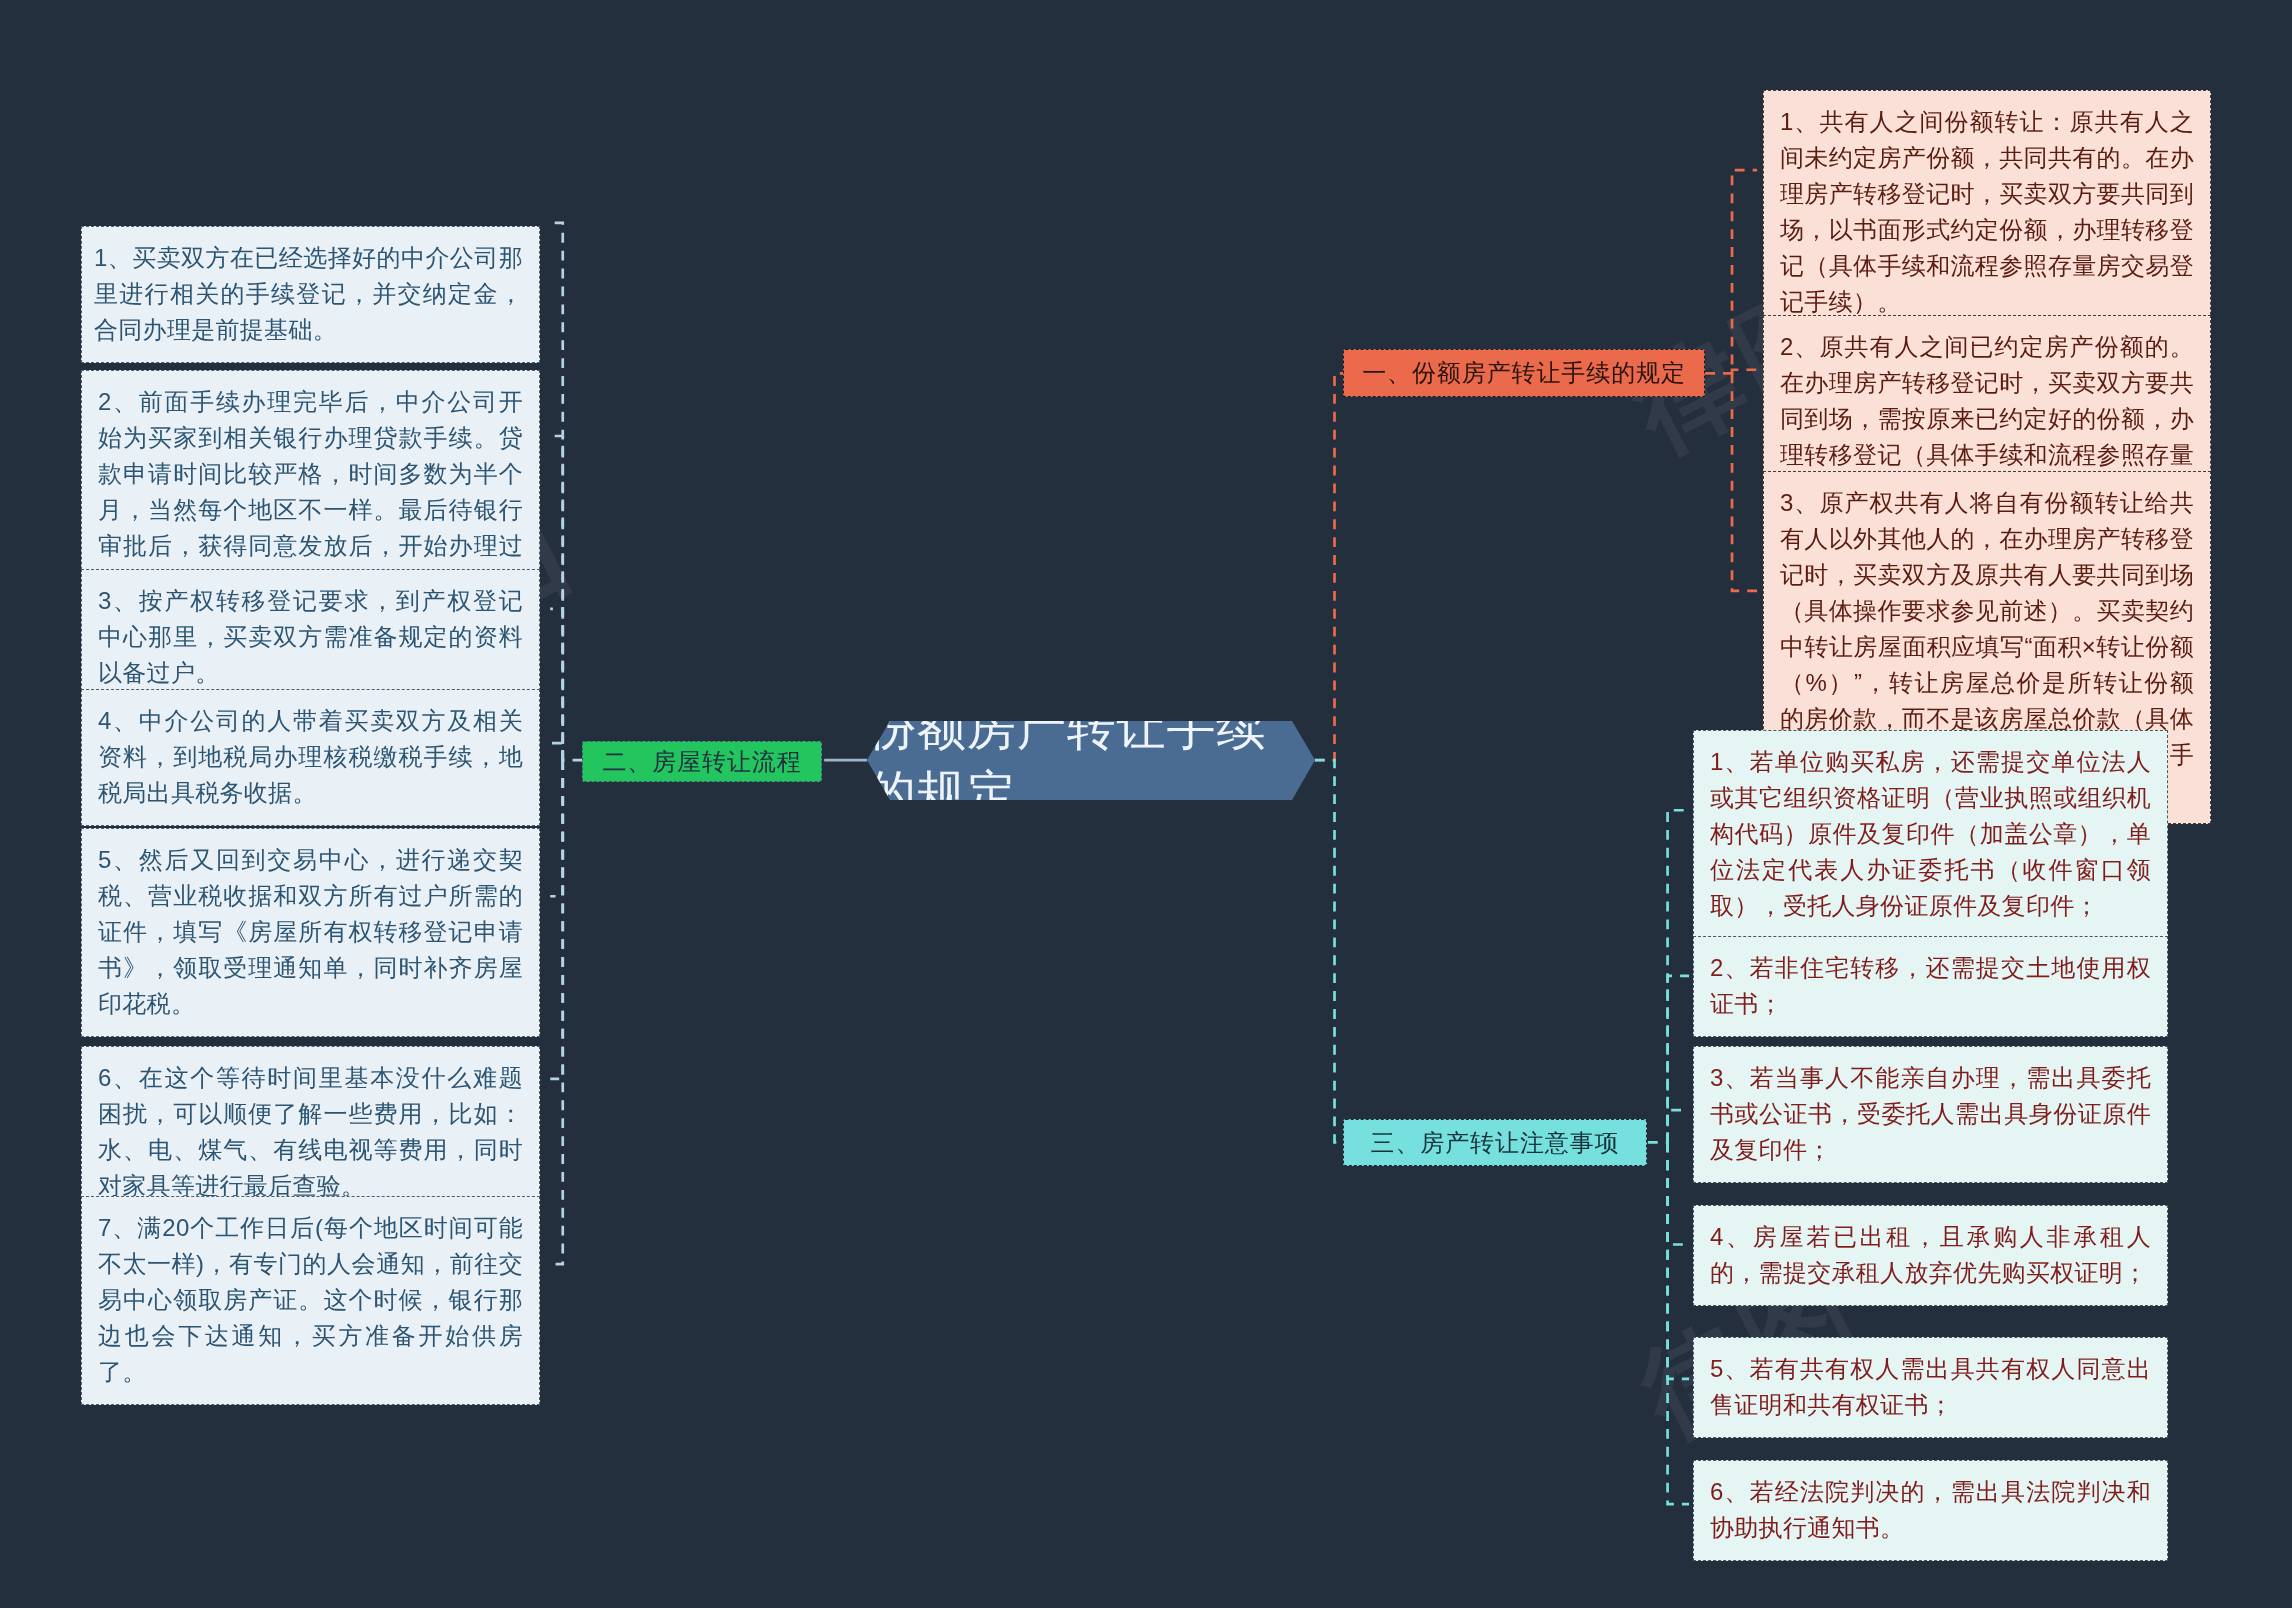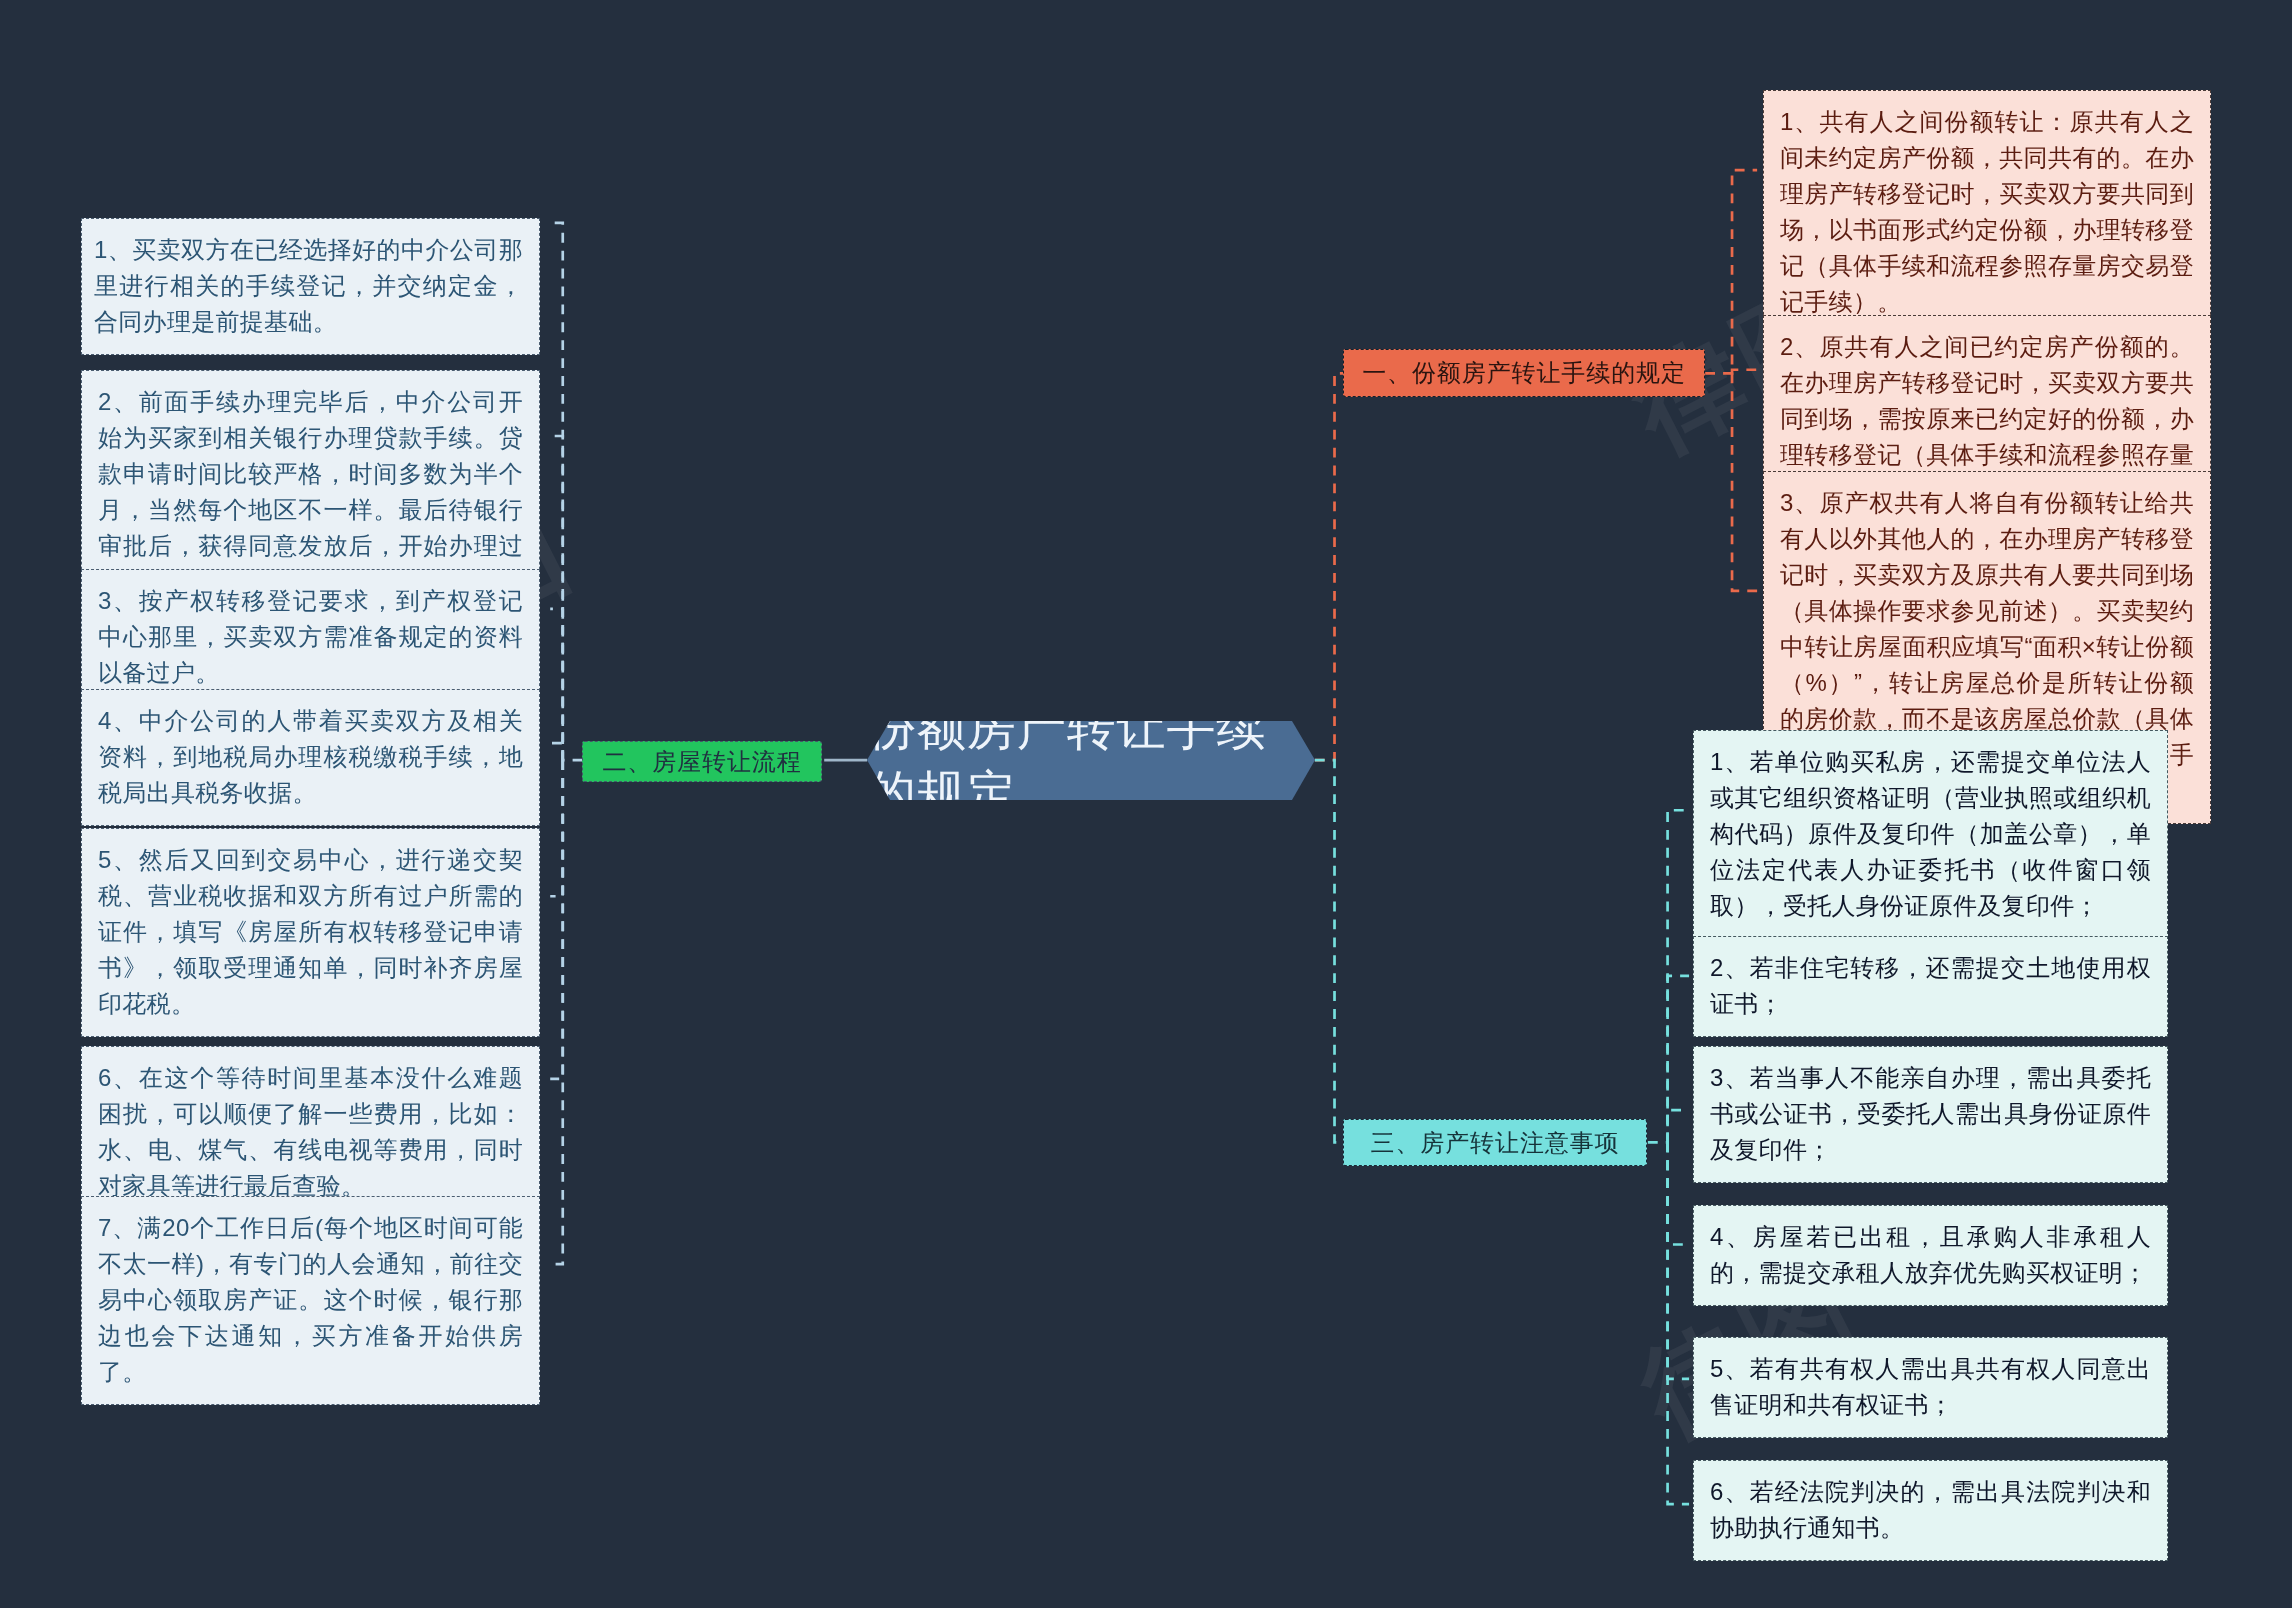--- a/index.html
+++ b/index.html
@@ -90,21 +90,21 @@
     left:1763px;
     width:448px;
     background:#fbe0d8;
     color:#5b1c10;
     border:1.8px dashed #4a3b38;
   }
   .leaf-cyan{
     left:1693px;
     width:475px;
     background:#e4f5f3;
-    color:#0f172a;
+    color:#7f1d1d;
     border:1.8px dashed #45585f;
   }
 </style>
 </head>
 <body>
 
 <div id="stage">
 
   <div class="wm wm1">律图</div>
   <div class="wm wm2">律图</div>
@@ -137,21 +137,21 @@
     <path d="M1862 1276 L1862 1540 L1886 1540" fill="none" stroke="#76e0de" stroke-width="3" stroke-dasharray="11 9"></path>
     <path d="M1862 1276 L1862 1680 L1886 1680" fill="none" stroke="#76e0de" stroke-width="3" stroke-dasharray="11 9"></path>
   </svg>
 
   <div class="node root">份额房产转让手续的规定</div>
 
   <div class="node branch branch-2">二、房屋转让流程</div>
   <div class="node branch branch-1">一、份额房产转让手续的规定</div>
   <div class="node branch branch-3">三、房产转让注意事项</div>
 
-  <div class="node leaf leaf-left" style="top:218px;padding-left:12px;">1、买卖双方在已经选择好的中介公司那里进行相关的手续登记，并交纳定金，合同办理是前提基础。</div>
+  <div class="node leaf leaf-left" style="top:226px;padding-left:12px;">1、买卖双方在已经选择好的中介公司那里进行相关的手续登记，并交纳定金，合同办理是前提基础。</div>
   <div class="node leaf leaf-left" style="top:370px;">2、前面手续办理完毕后，中介公司开始为买家到相关银行办理贷款手续。贷款申请时间比较严格，时间多数为半个月，当然每个地区不一样。最后待银行审批后，获得同意发放后，开始办理过户手续。</div>
   <div class="node leaf leaf-left" style="top:569px;">3、按产权转移登记要求，到产权登记中心那里，买卖双方需准备规定的资料以备过户。</div>
   <div class="node leaf leaf-left" style="top:689px;">4、中介公司的人带着买卖双方及相关资料，到地税局办理核税缴税手续，地税局出具税务收据。</div>
   <div class="node leaf leaf-left" style="top:828px;">5、然后又回到交易中心，进行递交契税、营业税收据和双方所有过户所需的证件，填写《房屋所有权转移登记申请书》，领取受理通知单，同时补齐房屋印花税。</div>
   <div class="node leaf leaf-left" style="top:1010px;margin-top:36px;">6、在这个等待时间里基本没什么难题困扰，可以顺便了解一些费用，比如：水、电、煤气、有线电视等费用，同时对家具等进行最后查验。</div>
   <div class="node leaf leaf-left" style="top:1196px;">7、满20个工作日后(每个地区时间可能不太一样)，有专门的人会通知，前往交易中心领取房产证。这个时候，银行那边也会下达通知，买方准备开始供房了。</div>
 
   <div class="node leaf leaf-pink" style="top:90px;">1、共有人之间份额转让：原共有人之间未约定房产份额，共同共有的。在办理房产转移登记时，买卖双方要共同到场，以书面形式约定份额，办理转移登记（具体手续和流程参照存量房交易登记手续）。</div>
   <div class="node leaf leaf-pink" style="top:294px;margin-top:21px;">2、原共有人之间已约定房产份额的。在办理房产转移登记时，买卖双方要共同到场，需按原来已约定好的份额，办理转移登记（具体手续和流程参照存量房交易登记手续）。</div>
   <div class="node leaf leaf-pink" style="top:471px;">3、原产权共有人将自有份额转让给共有人以外其他人的，在办理房产转移登记时，买卖双方及原共有人要共同到场（具体操作要求参见前述）。买卖契约中转让房屋面积应填写“面积×转让份额（%）”，转让房屋总价是所转让份额的房价款，而不是该房屋总价款（具体手续和流程参照存量房交易登记手续）。</div>

